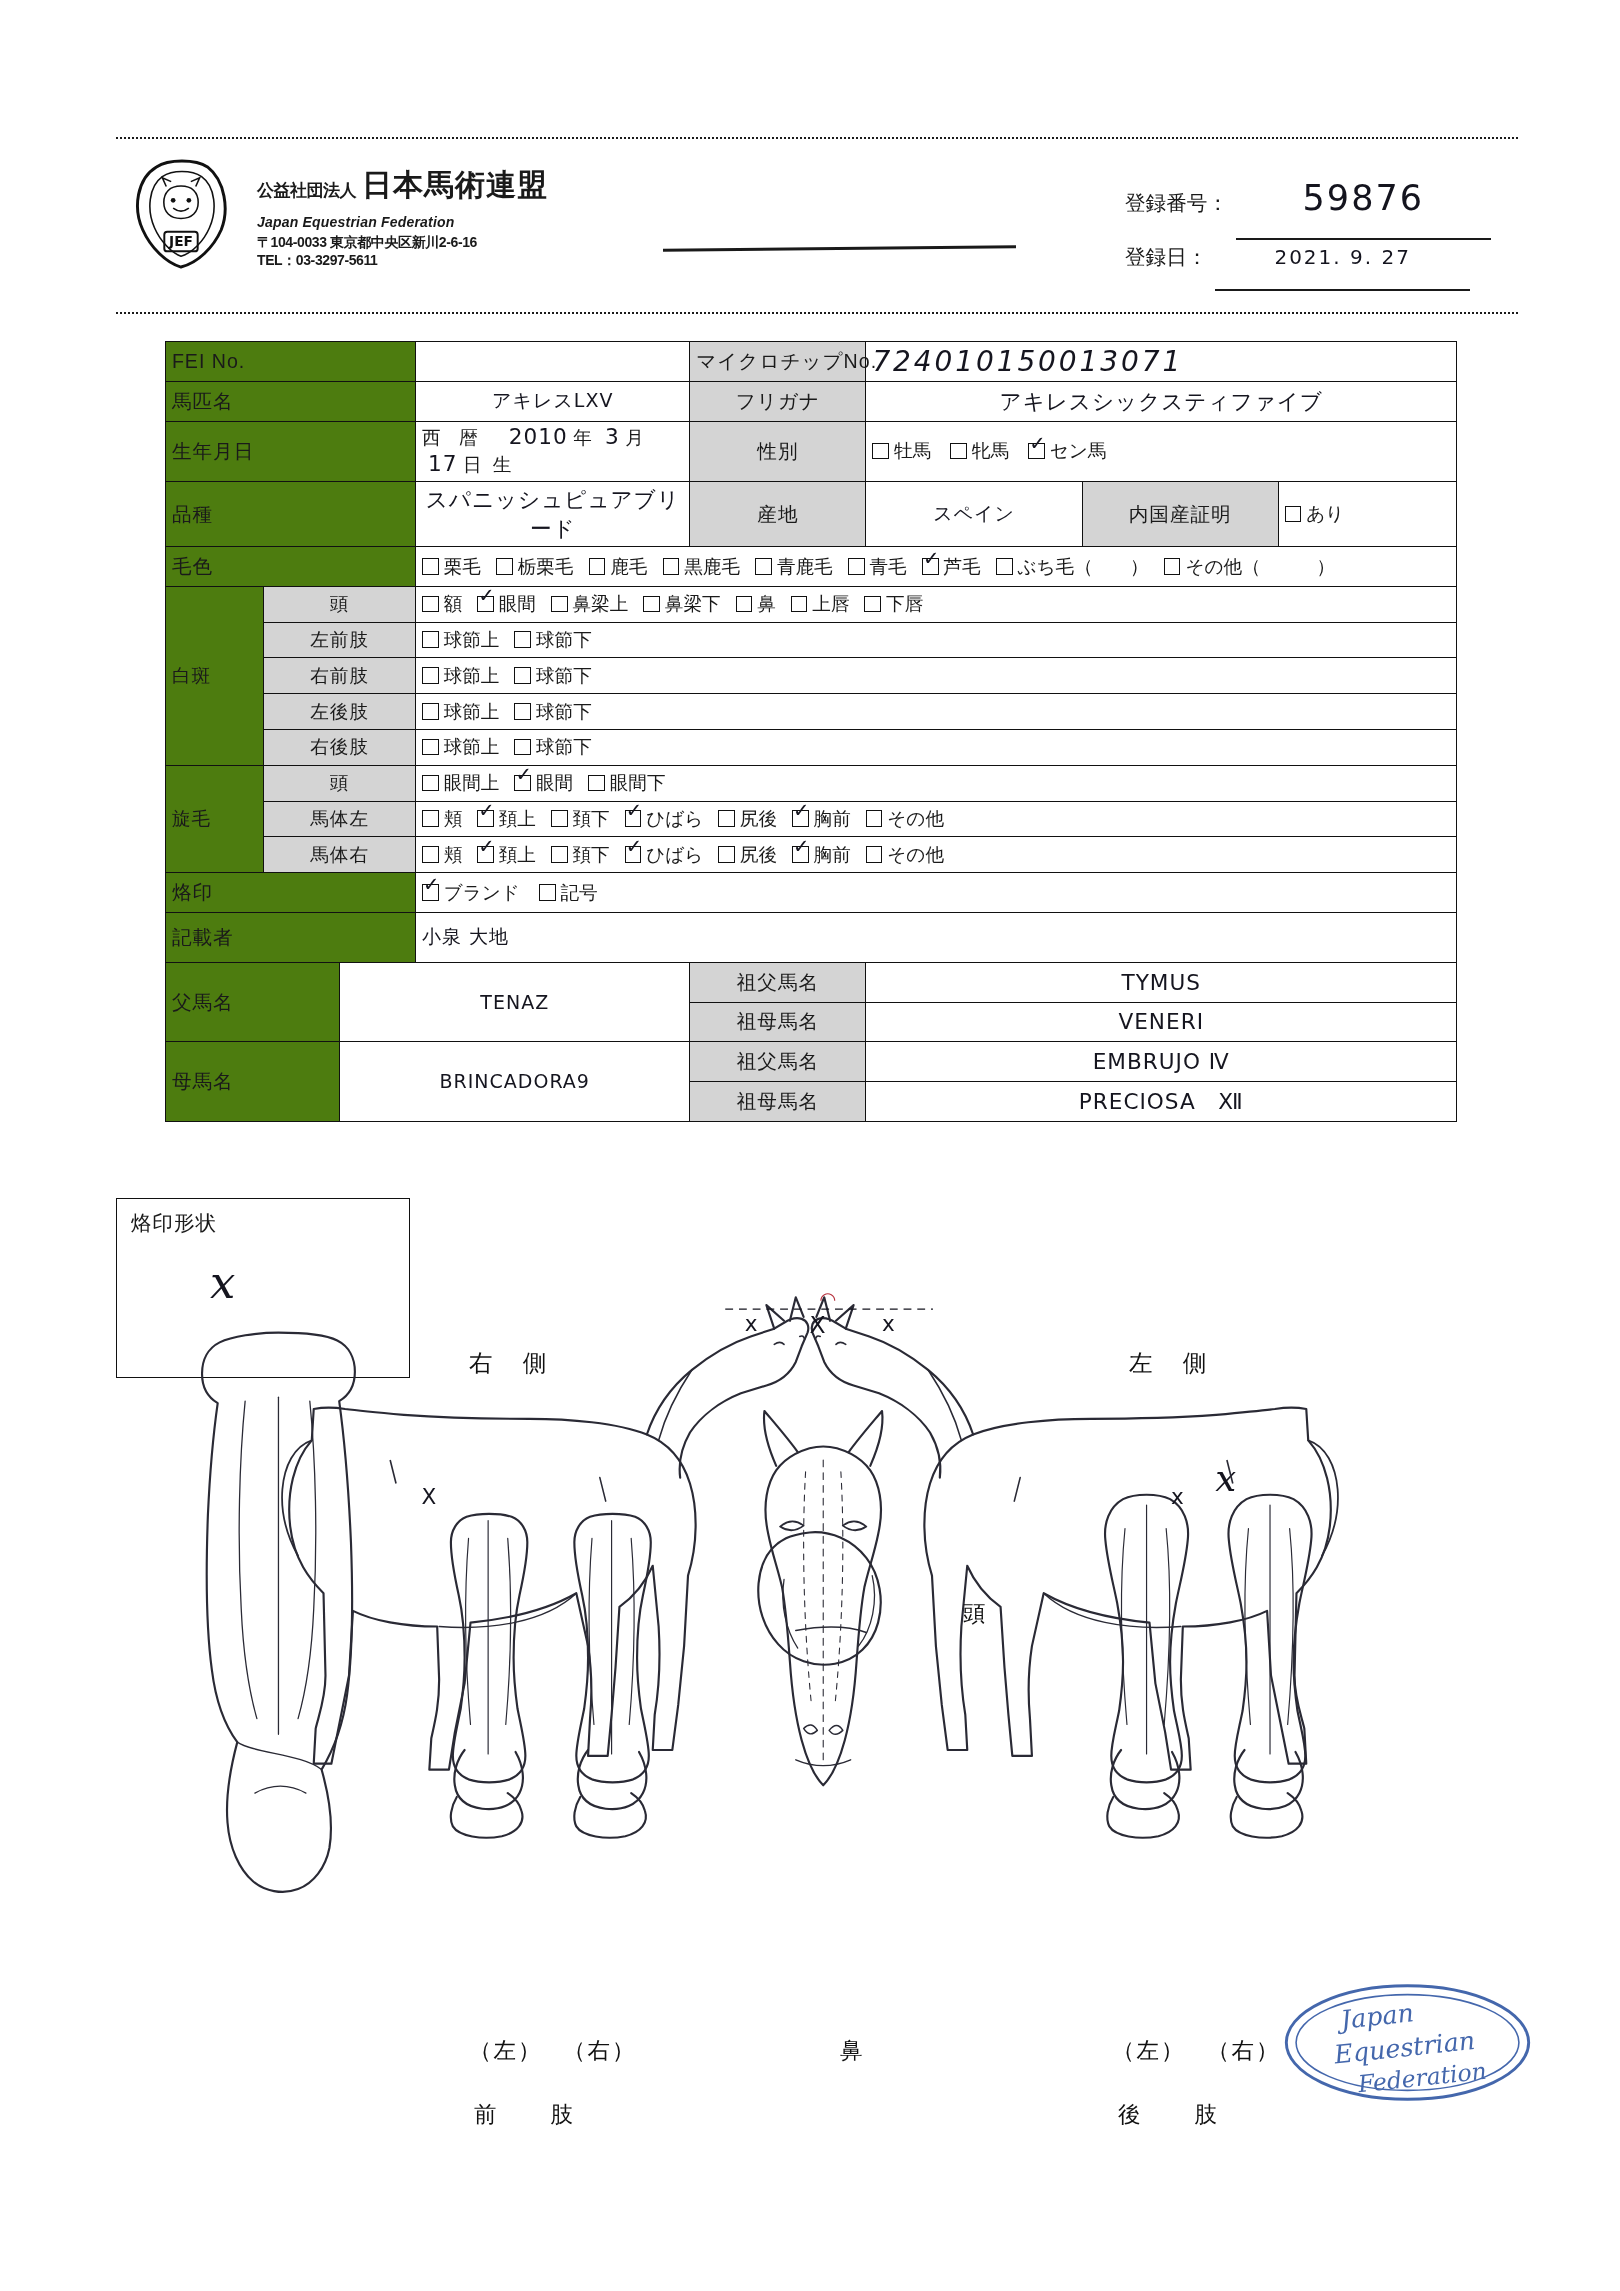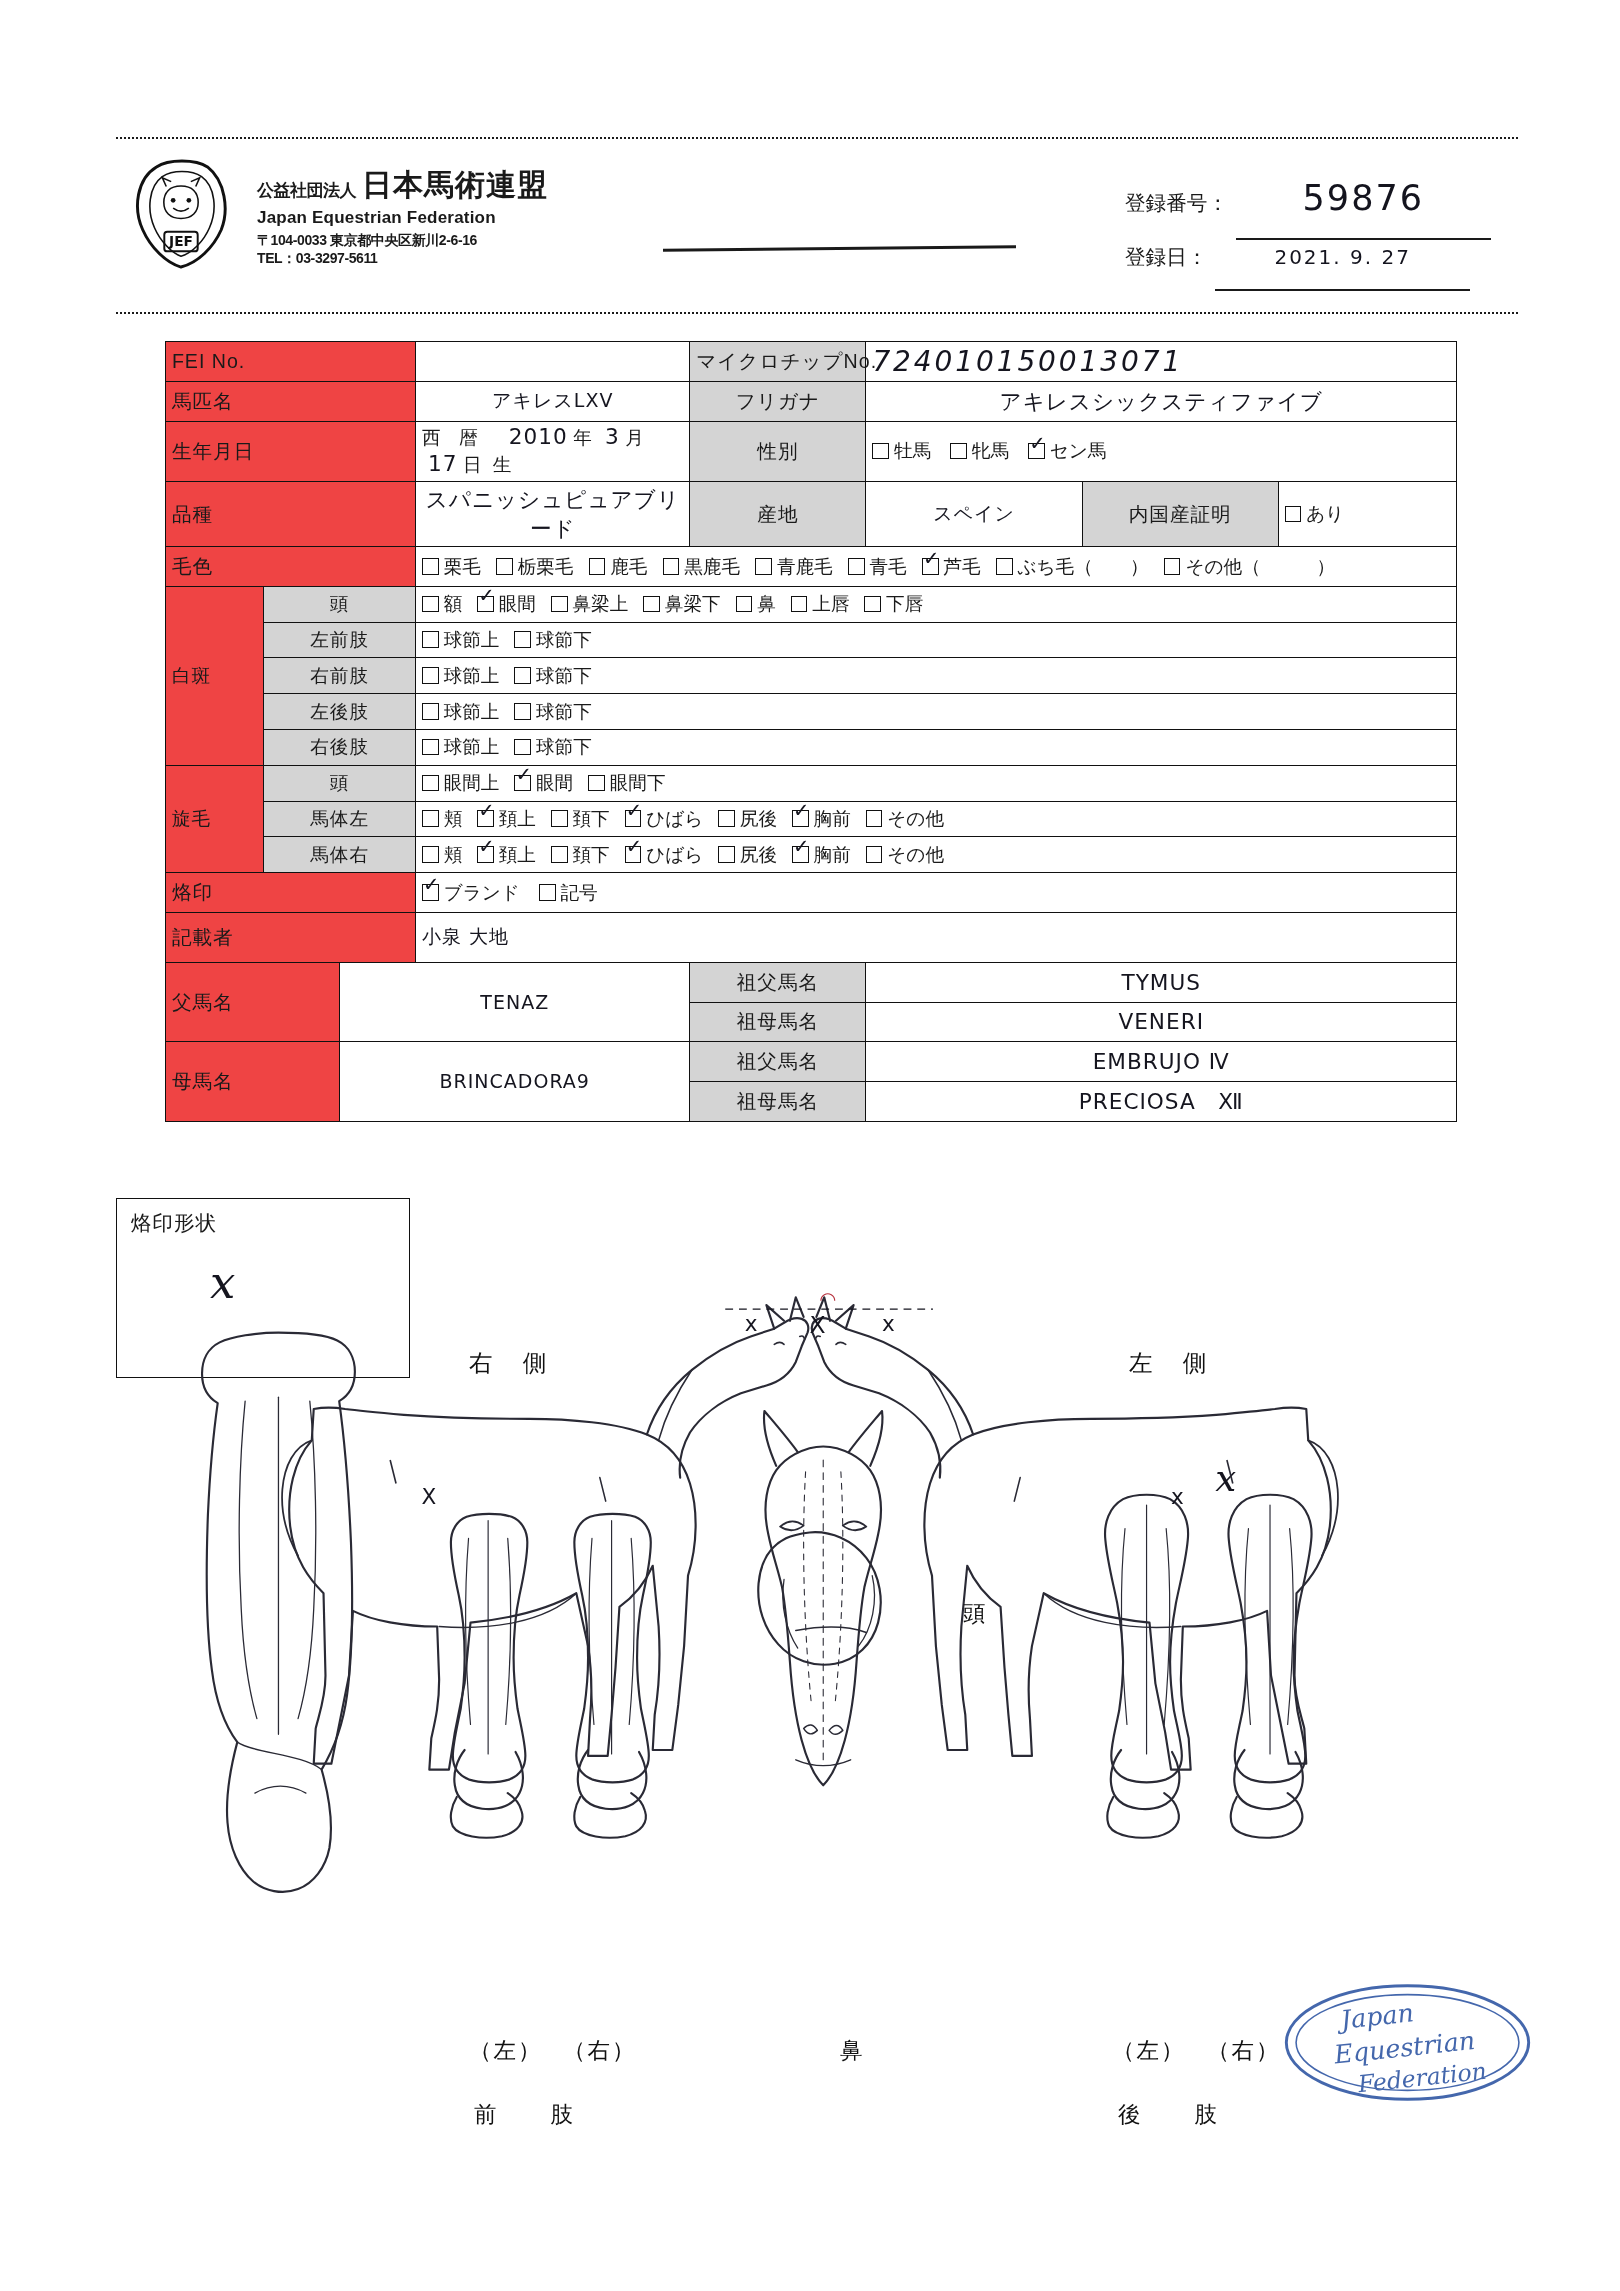--- a/index.html
+++ b/index.html
@@ -58,24 +58,25 @@
     font-weight: bold;
     letter-spacing: -0.5px;
     padding-bottom: 3.9px;
   }
   .org-jp {
     font-size: 30px;
     font-weight: bold;
     letter-spacing: 1px;
   }
   .org-en {
-    font-size: 17px;
+    font-size: 14px;
+    font-style: italic;
     font-weight: bold;
     letter-spacing: 0.2px;
-    margin-top: 2px;
+    margin-top: 8px;
   }
   .org-addr {
     font-size: 14px;
     font-weight: bold;
     letter-spacing: -0.4px;
     margin-top: 3.9px;
   }
   .org-tel {
     font-size: 14px;
     font-weight: bold;
@@ -139,21 +140,21 @@
     table-layout: fixed;
   }
   .tbl td {
     border: 1.5px solid #111;
     font-size: 19.6px;
     padding: 2.9px 5.9px;
     height: 33px;
     vertical-align: middle;
   }
   .lbl {
-    background: #ef4444;
+    background: #4d7c0f;
     text-align: left;
     padding-left: 11.8px;
     white-space: nowrap;
     letter-spacing: 1px;
   }
   .lbl-c {
     background: #d4d4d4;
     text-align: center;
     white-space: nowrap;
     letter-spacing: 1px;

